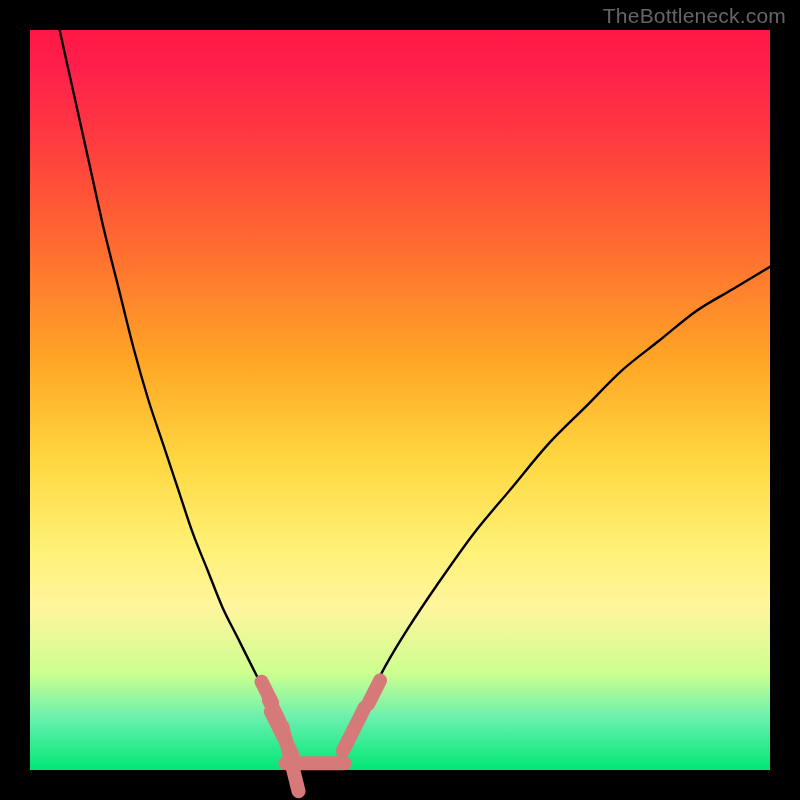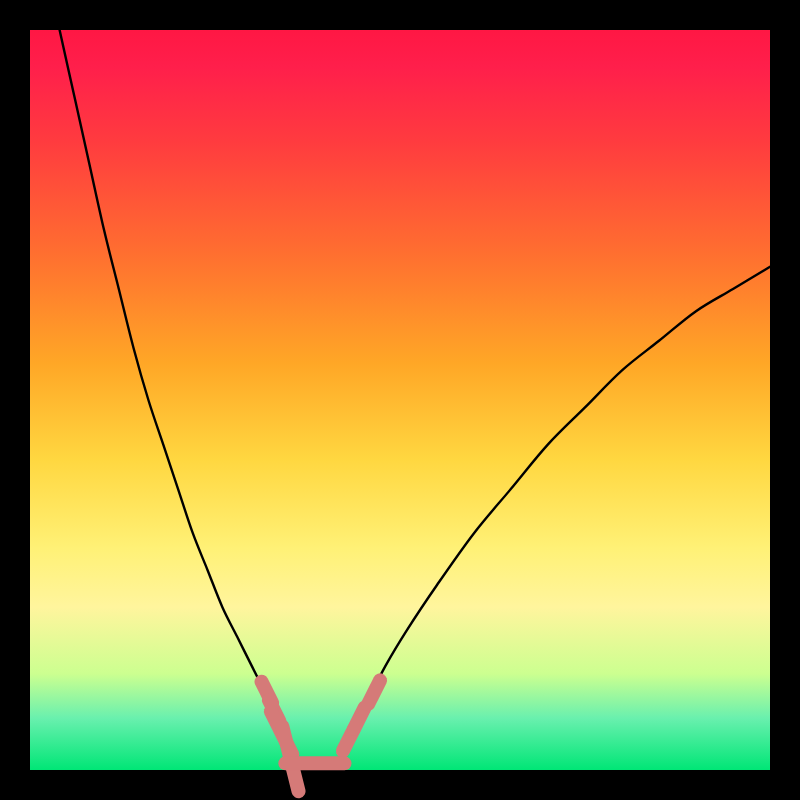--- a/index.html
+++ b/index.html
@@ -70,13 +70,14 @@
         <line x1="238.9049910292805" y1="670.209982058561" x2="249.49500897071954" y2="691.3900179414389" stroke="#d57a78" stroke-width="14" stroke-linecap="round"></line>
         <line x1="240.84451302822606" y1="681.489026056452" x2="262.355486971774" y2="724.510973943548" stroke="#d57a78" stroke-width="14" stroke-linecap="round"></line>
         <line x1="252.4035636862902" y1="696.5942547451605" x2="268.55643631370987" y2="761.2057452548395" stroke="#d57a78" stroke-width="14" stroke-linecap="round"></line>
         <line x1="312.9049910292805" y1="720.990017941439" x2="323.4950089707195" y2="699.809982058561" stroke="#d57a78" stroke-width="14" stroke-linecap="round"></line>
         <line x1="324.0049910292805" y1="698.790017941439" x2="334.5950089707195" y2="677.6099820585611" stroke="#d57a78" stroke-width="14" stroke-linecap="round"></line>
         <line x1="338.14311490794057" y1="674.2137701841189" x2="350.0568850920595" y2="650.386229815881" stroke="#d57a78" stroke-width="14" stroke-linecap="round"></line>
         <line x1="255.29999999999998" y1="733.34" x2="314.5" y2="733.34" stroke="#d57a78" stroke-width="14" stroke-linecap="round"></line>
       </g>
   </svg>
 
+  <div class="watermark">TheBottleneck.com</div>
 </div>
 
 </body></html>

